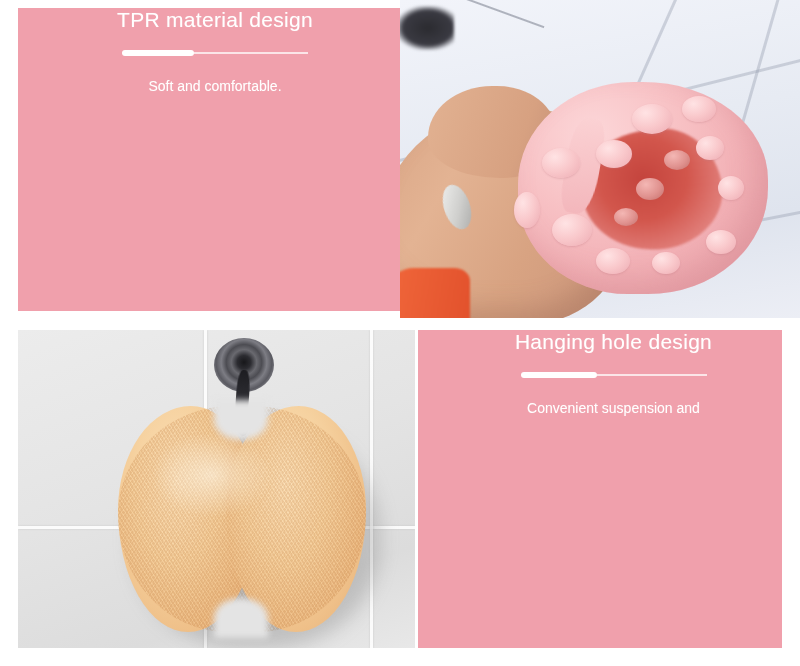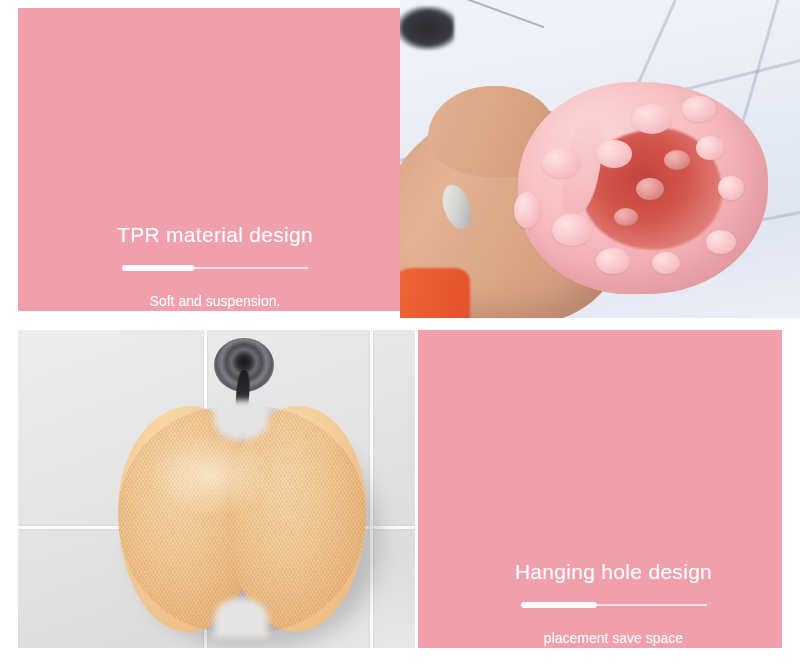--- a/index.html
+++ b/index.html
@@ -26,21 +26,21 @@
     position: absolute;
     overflow: hidden;
   }
 
   
   .pink-panel {
     background: #f0a0ac;
     display: flex;
     flex-direction: column;
     align-items: center;
-    justify-content: flex-end;
+    justify-content: flex-start;
   }
   .panel-title {
     color: #ffffff;
     font-size: 21px;
     font-weight: 400;
     letter-spacing: 0.3px;
     text-align: center;
     text-shadow: 0 0 1px rgba(255,255,255,0.35);
     white-space: nowrap;
   }
@@ -372,21 +372,21 @@
   <div class="panel pink-panel" id="panel-tpr">
     <div class="inner">
       <div class="panel-title">TPR material design</div>
 
       <div class="divider">
         <span class="bar-thick"></span>
         <span class="bar-thin"></span>
       </div>
 
       <div class="panel-body">
-        <span class="line">Soft and suspension.</span>
+        <span class="line">Soft and comfortable.</span>
       </div>
     </div>
   </div>
 
   <div class="panel" id="panel-hand-photo">
     <div class="floor"></div>
     <div class="grout g1"></div>
     <div class="grout g2"></div>
     <div class="grout g3"></div>
     <div class="grout g4"></div>
@@ -443,18 +443,18 @@
   <div class="panel pink-panel" id="panel-hanging">
     <div class="inner">
       <div class="panel-title">Hanging hole design</div>
 
       <div class="divider">
         <span class="bar-thick"></span>
         <span class="bar-thin"></span>
       </div>
 
       <div class="panel-body">
-        <span class="line">placement save space</span>
+        <span class="line">Convenient suspension and</span>
       </div>
     </div>
   </div>
 
 </div>
 
 </body></html>

